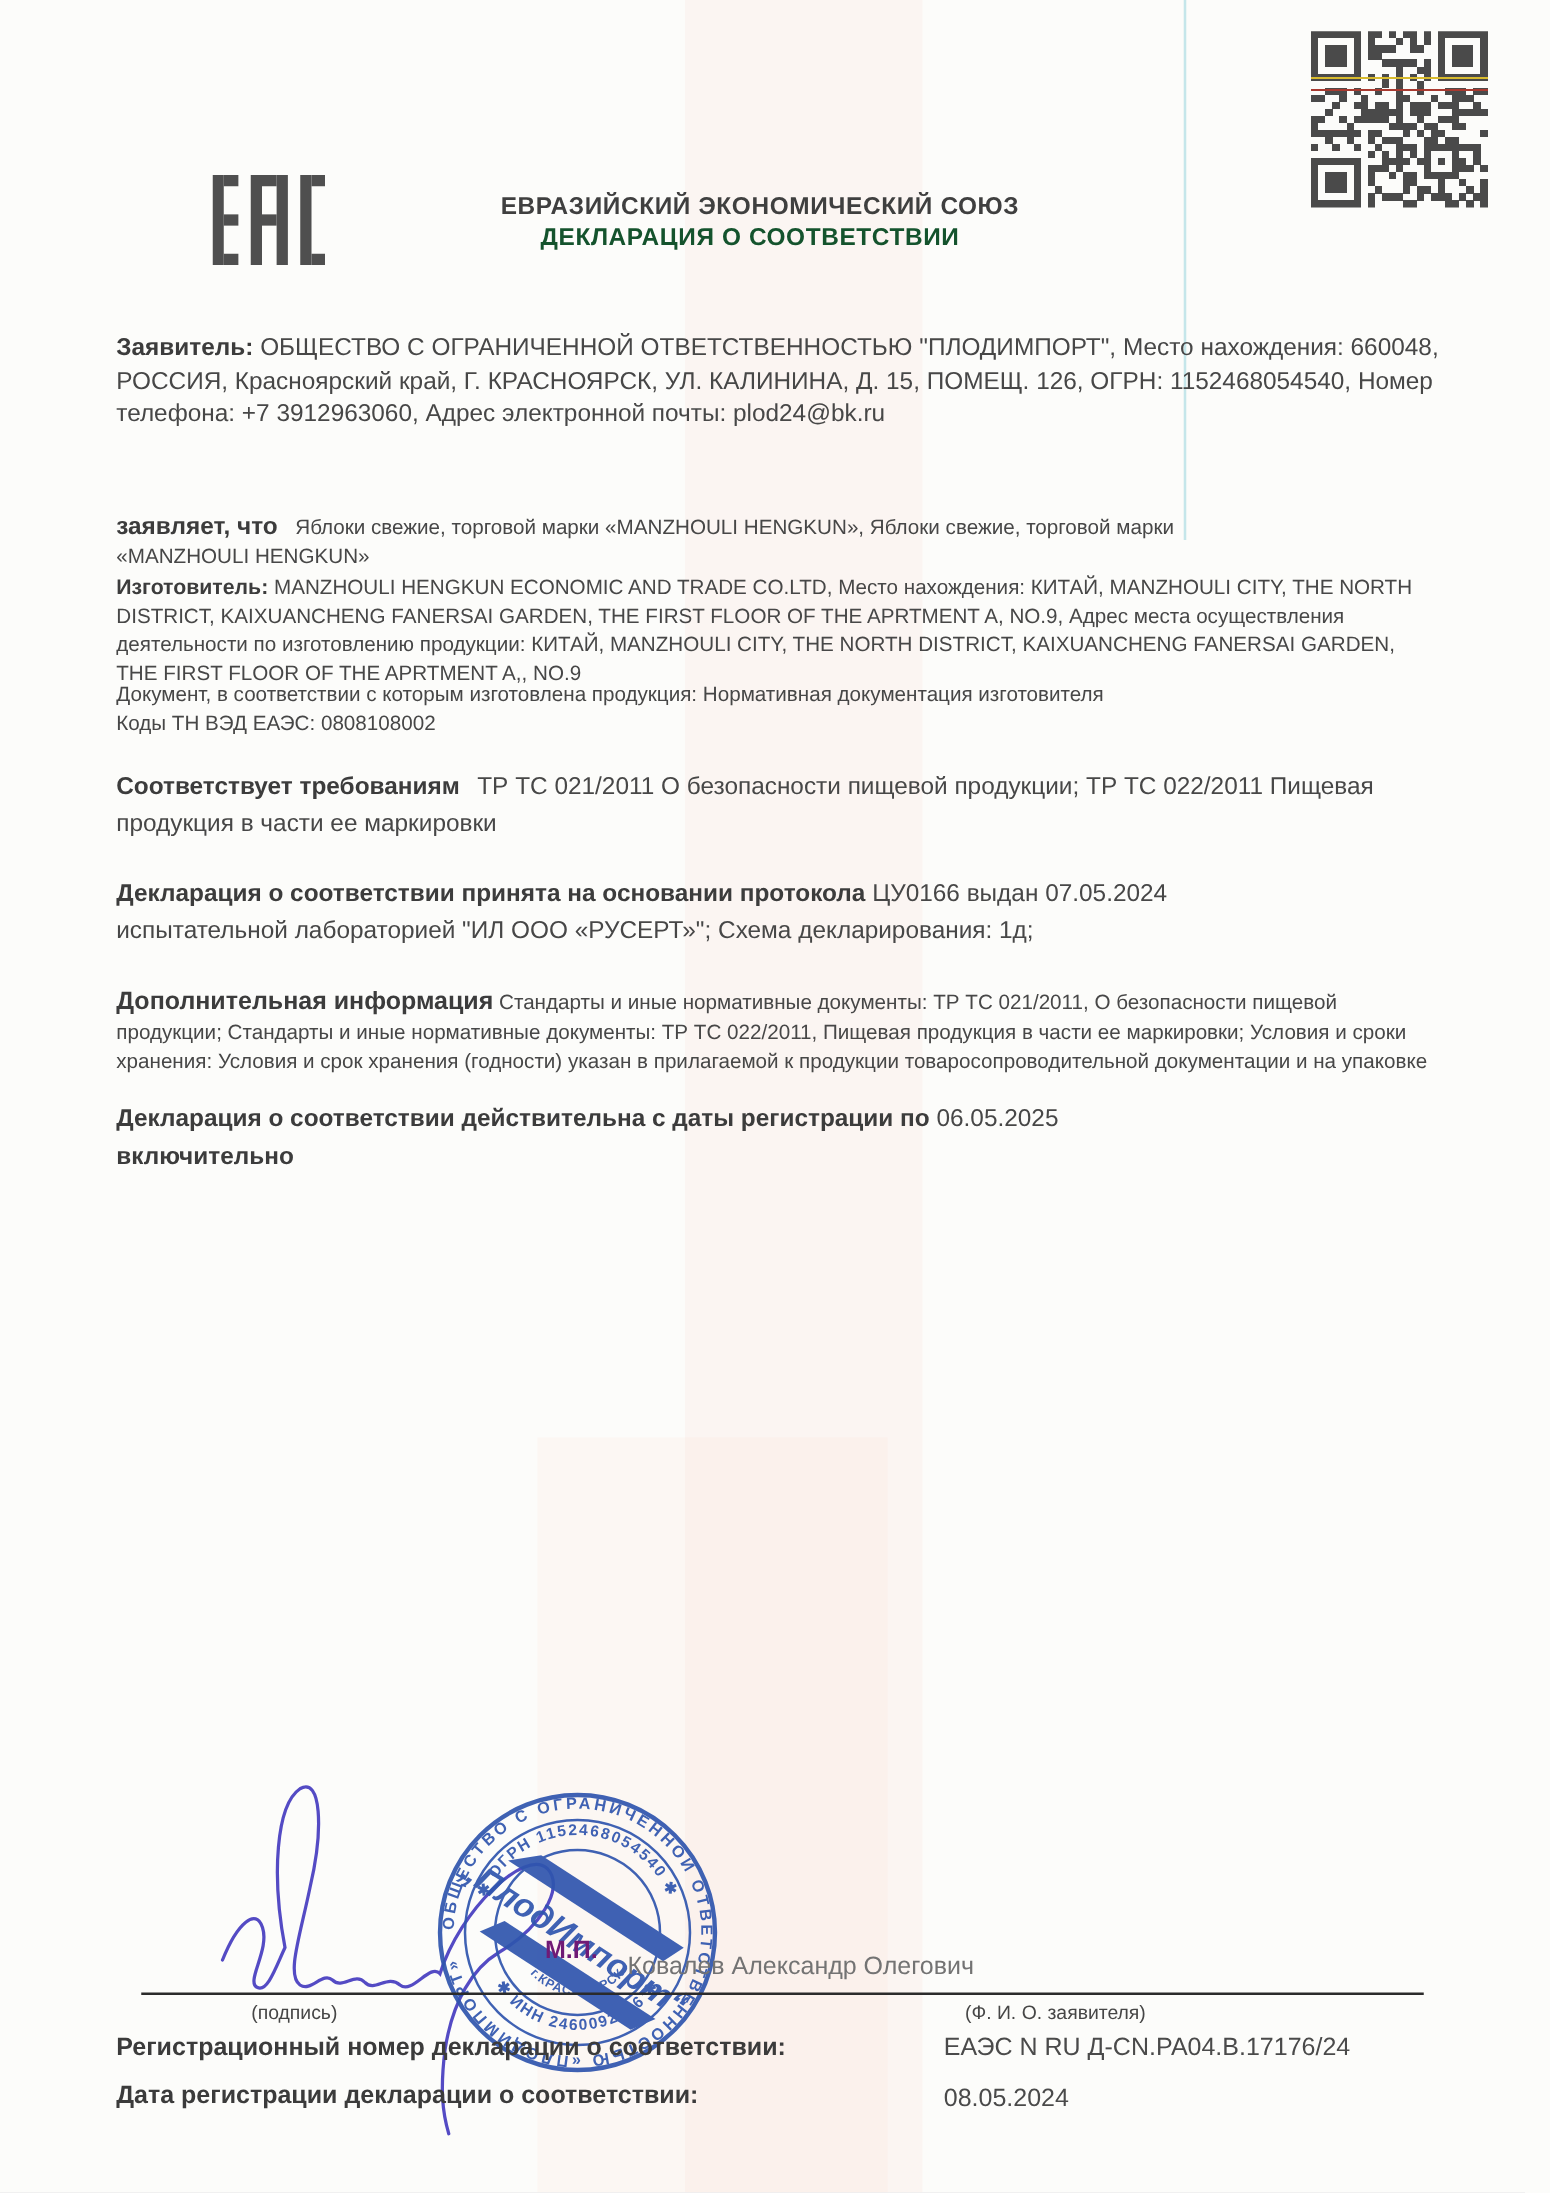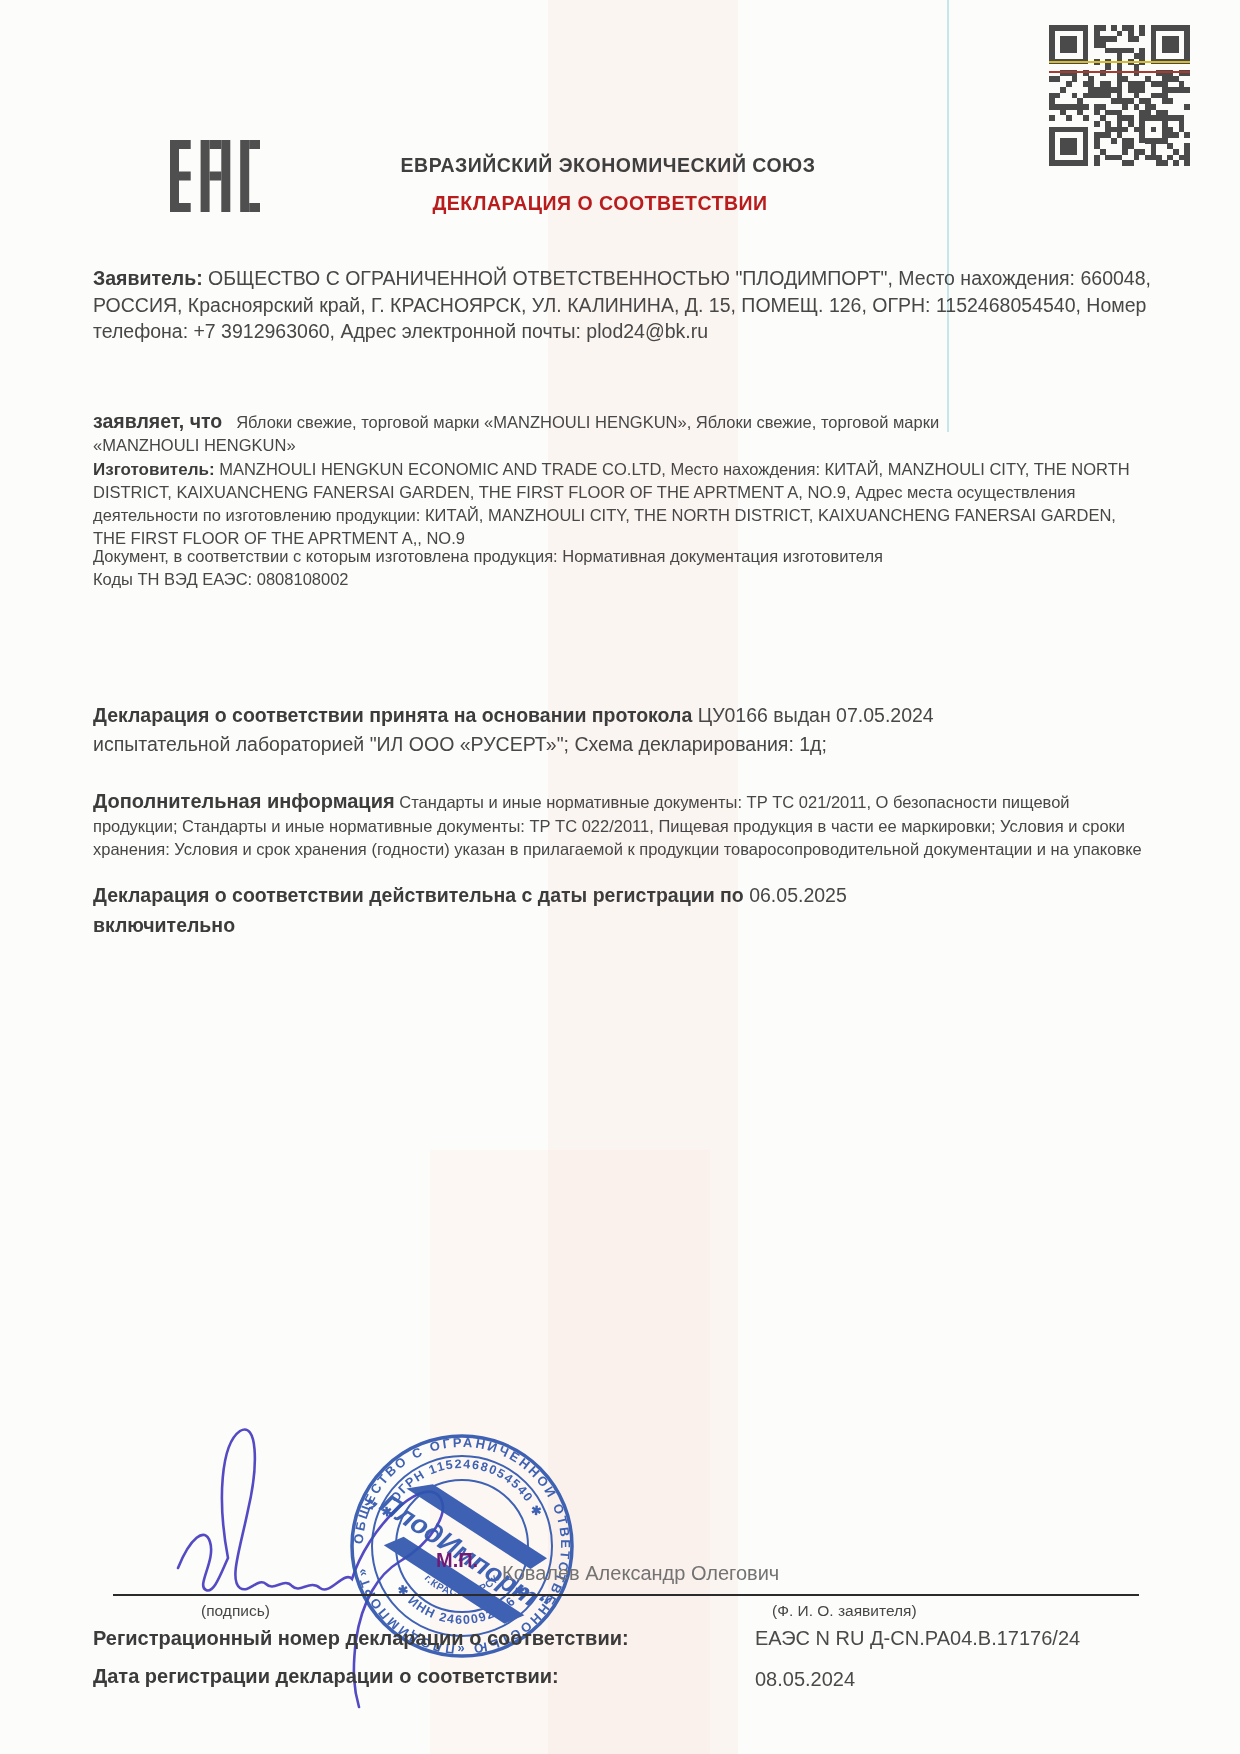--- a/index.html
+++ b/index.html
@@ -16,21 +16,21 @@
   .tint-cyan{left:947px; top:0; width:2px; height:432px; background:rgba(130,205,215,0.45);}
 
   .abs{position:absolute;}
   .para{left:93px; width:1060px; line-height:26.5px; font-size:19.5px;}
   .small{font-size:16.5px; line-height:23px;}
   b, .bold{font-weight:bold; color:#3c3c3c;}
   .gap{margin-left:14px;}
 
   .header-wrap{left:250px; top:154px; width:700px; text-align:center;}
   .header-title{font-size:19.5px; font-weight:bold; color:#3f3f3f; letter-spacing:0.5px;margin-left:16px;}
-  .header-sub{margin-top:15px; font-size:19.5px; font-weight:bold; color:#b91c1c; letter-spacing:0.5px;}
+  .header-sub{margin-top:2px; font-size:19.5px; font-weight:bold; color:#14532d; letter-spacing:0.5px;}
 
   .eac-logo{left:170px; top:136px; width:90px; height:80px;}
   .qr{left:1047px; top:25px; width:145px; height:141px;}
 
   
   .sig-line{left:113px; top:1594px; width:1026px; height:2px; background:#2b2b2b;}
   .caption{font-size:15.5px; color:#464646;}
   .mp-label{left:436px; top:1549px; font-size:20px; font-weight:bold; color:#701a75;}
   .signer-name{left:502px; top:1562px; font-size:20px; color:#737373;}
 
@@ -309,20 +309,23 @@
     <div>«MANZHOULI HENGKUN»</div>
   </div>
 
   <div class="abs para small" style="top:458px;">
     <b style="font-size:17px;">Изготовитель:</b><span> MANZHOULI HENGKUN ECONOMIC AND TRADE CO.LTD, Место нахождения: КИТАЙ, MANZHOULI CITY, THE NORTH DISTRICT, KAIXUANCHENG FANERSAI GARDEN, THE FIRST FLOOR OF THE APRTMENT A, NO.9, Адрес места осуществления деятельности по изготовлению продукции: КИТАЙ, MANZHOULI CITY, THE NORTH DISTRICT, KAIXUANCHENG FANERSAI GARDEN, THE FIRST FLOOR OF THE APRTMENT A,, NO.9</span>
   </div>
 
   <div class="abs para small" style="top:545px;">Документ, в соответствии с которым изготовлена продукция: Нормативная документация изготовителя</div>
   <div class="abs para small" style="top:568px;">Коды ТН ВЭД ЕАЭС: 0808108002</div>
 
+  <div class="abs para" style="top:614px; line-height:30px;">
+    <b>Соответствует требованиям</b><span class="gap">ТР ТС 021/2011 О безопасности пищевой продукции; ТР ТС 022/2011 Пищевая продукция в части ее маркировки</span>
+  </div>
 
   <div class="abs para" style="top:701px; line-height:29px;">
     <b>Декларация о соответствии принята на основании протокола</b><span> ЦУ0166 выдан 07.05.2024</span>
     <div>испытательной лабораторией "ИЛ ООО «РУСЕРТ»"; Схема декларирования: 1д;</div>
   </div>
 
   <div class="abs para small" style="top:790px; line-height:23.5px;">
     <b style="font-size:20px;">Дополнительная информация</b><span> Стандарты и иные нормативные документы: ТР ТС 021/2011, О безопасности пищевой продукции; Стандарты и иные нормативные документы: ТР ТС 022/2011, Пищевая продукция в части ее маркировки; Условия и сроки хранения: Условия и срок хранения (годности) указан в прилагаемой к продукции товаросопроводительной документации и на упаковке</span>
   </div>
 

